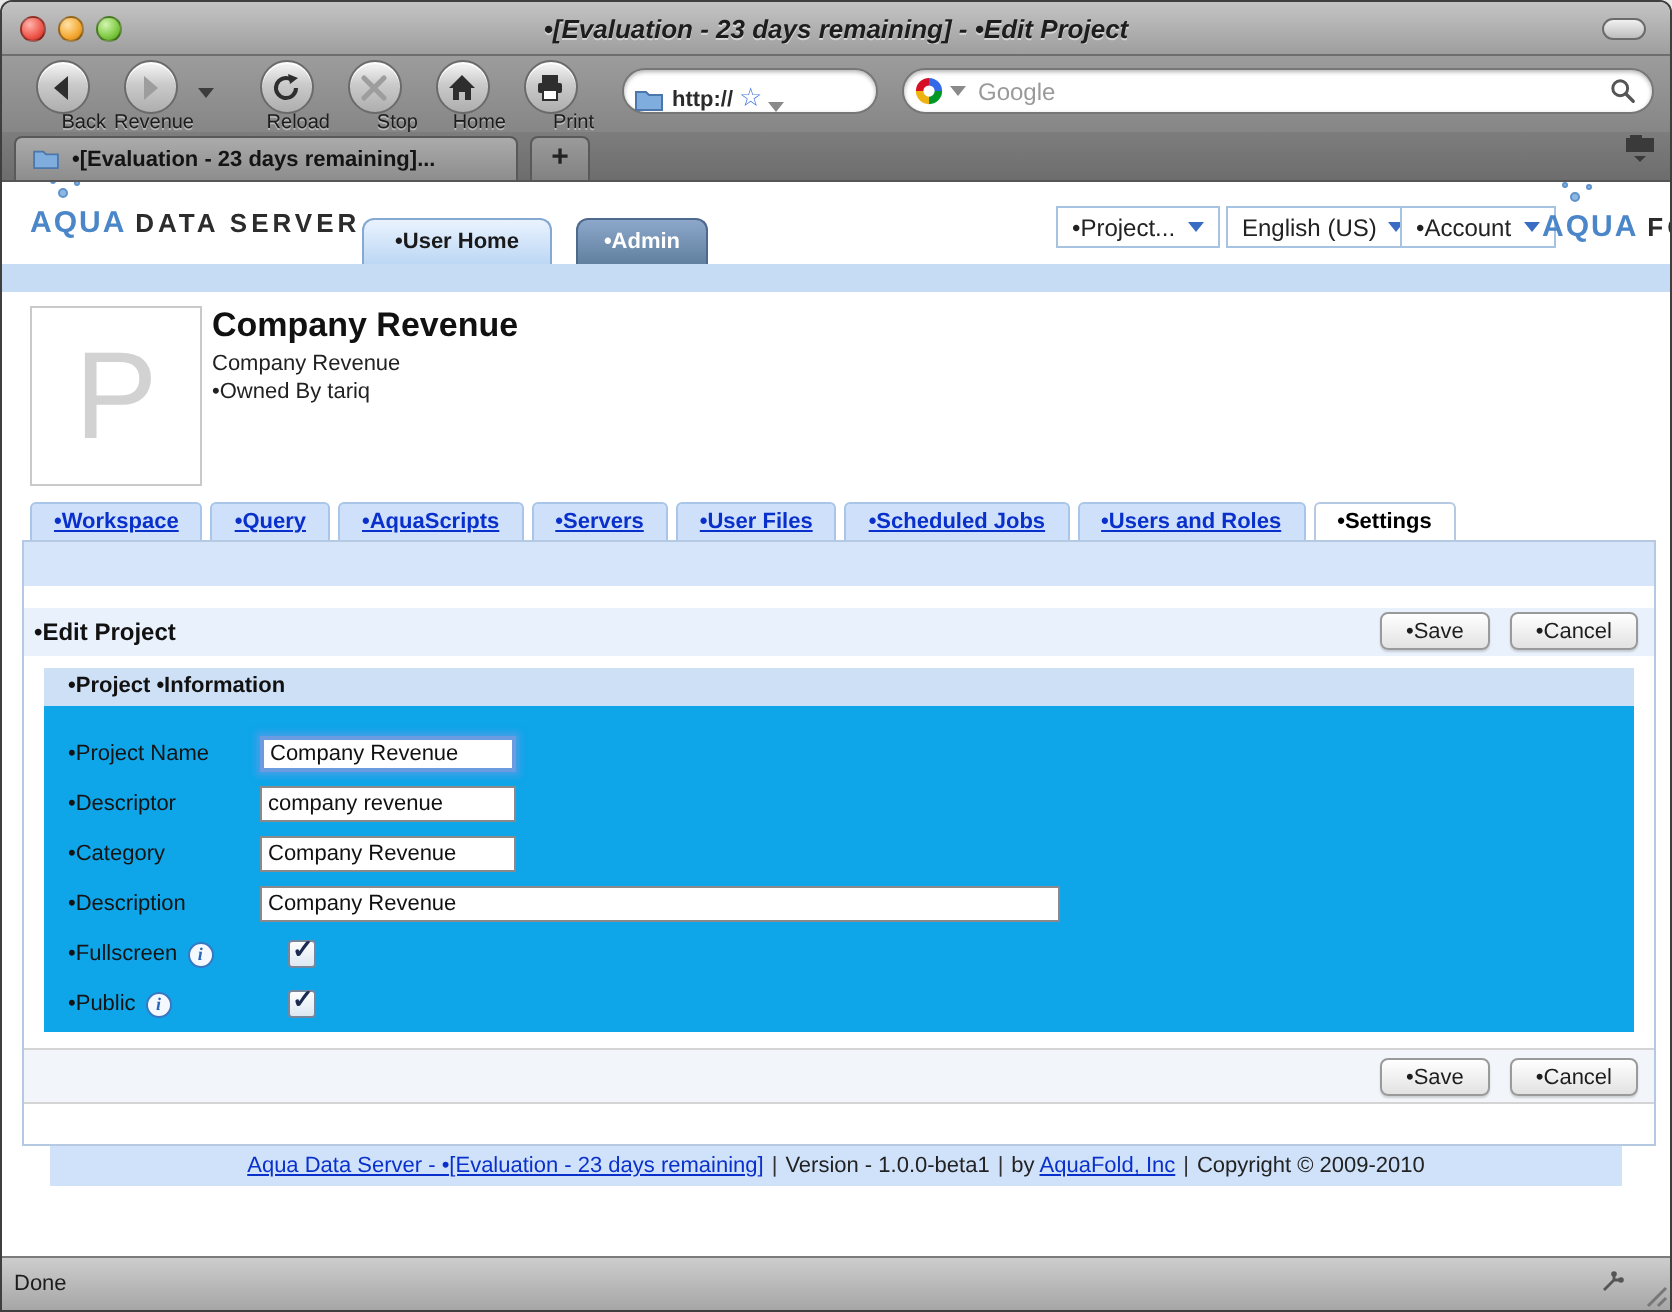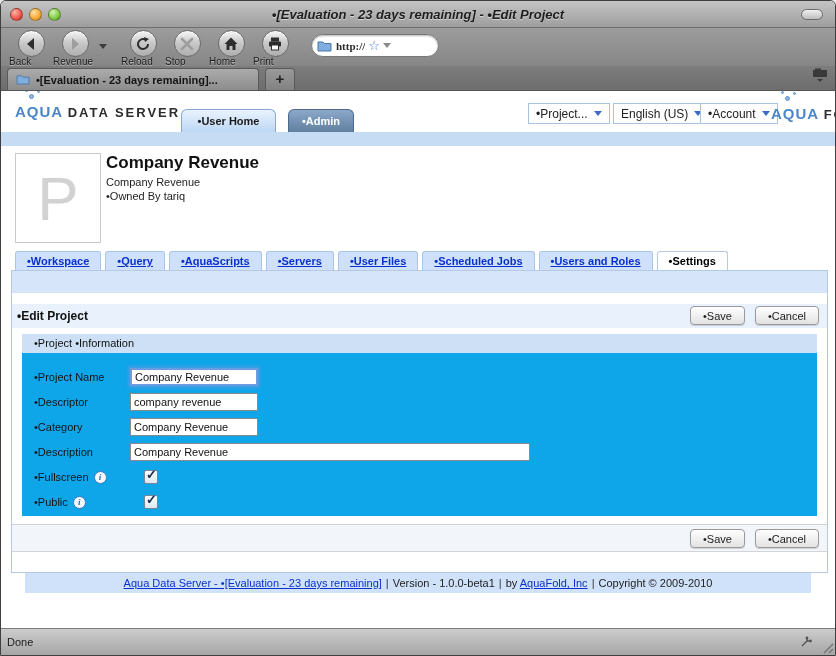--- a/index.html
+++ b/index.html
@@ -31,36 +31,36 @@
     position:absolute; right:12px; top:8px; width:22px; height:11px;
     border:1px solid #6b6b6b; border-radius:6px;
     background:linear-gradient(#f0f0f0,#bdbdbd);
   }
   
   .toolbar {
     position:absolute; top:27px; left:0; right:0; height:38px;
     background:linear-gradient(#9c9c9c,#868686);
     display:flex; align-items:flex-start; padding:2px 8px 0 8px;
   }
-  .tbtn { width:44px; text-align:left; flex:0 0 auto; }
+  .tbtn { width:44px; text-align:right; flex:0 0 auto; }
   .tbtn .circ {
     width:27px; height:27px; margin:0 auto; border-radius:50%;
     border:1px solid #6a6a6a;
     background:linear-gradient(#f7f7f7,#cacaca 45%,#aeaeae);
     box-shadow:inset 0 1px 0 rgba(255,255,255,.8);
     display:flex; align-items:center; justify-content:center;
   }
   .tbtn .blabel { font-size:10px; color:#1c1c1c; margin-top:-1px; text-shadow:0 1px 0 rgba(255,255,255,.4); }
   .hist-caret { width:0; height:0; border-left:4px solid transparent; border-right:4px solid transparent;
     border-top:5px solid #3c3c3c; margin:14px 4px 0 2px; flex:0 0 auto; }
   .spacer10 { width:10px; flex:0 0 auto; }
   .urlfield {
     margin:4px 0 0 14px; width:128px; height:23px; border-radius:12px;
     background:#fff; border:1px solid #777; box-shadow:inset 0 1px 2px rgba(0,0,0,.3);
-    display:flex; align-items:center; padding:0 5px; flex:0 0 auto;font-family:Liberation Serif, serif;
+    display:flex; align-items:flex-end; padding:0 5px; flex:0 0 auto;
   }
   .urlfield .scheme { font-size:11px; font-weight:bold; color:#2b2b2b; margin-left:4px; white-space:nowrap; overflow:hidden; }
   .urlfield .star { color:#4a7de0; font-size:13px; margin-left:3px; }
   .field-caret { width:0; height:0; border-left:4px solid transparent; border-right:4px solid transparent;
     border-top:5px solid #8a8a8a; margin-left:3px; }
   .searchfield {
     margin:4px 0 0 12px; flex:1 1 auto; height:23px; border-radius:12px;
     background:#fff; border:1px solid #777; box-shadow:inset 0 1px 2px rgba(0,0,0,.3);
     display:flex; align-items:center; padding:0 8px 0 5px;
   }
@@ -141,21 +141,21 @@
   .editbar .etitle { position:absolute; left:5px; top:5px; font-size:12px; font-weight:bold; color:#111; }
   .btn {
     height:19px; padding:0 12px; font-size:11px; color:#1d1d1d;
     border:1px solid #9a9a9a; border-radius:4px;
     background:linear-gradient(#ffffff,#e2e2e2);
     box-shadow:0 1px 1px rgba(0,0,0,.15);
     font-family:"Liberation Sans", sans-serif;
   }
   .editbar .btns, .bottombar .btns { position:absolute; right:8px; top:2px; display:flex; gap:10px;align-items:flex-end; }
   .sectionbar { margin:6px 10px 0 10px; height:19px; background:#cde0f6; line-height:19px;
-    font-size:11px; font-weight:normal; color:#111; padding-left:12px; }
+    font-size:11px; font-weight:bold; color:#111; padding-left:12px; }
   .formarea { margin:0 10px; background:#0ea5e9; height:163px; padding:12px 0 0 12px; }
   .frow { display:flex; align-items:center; height:24px; margin-bottom:1px; }
   .flabel { width:96px; font-size:11px; color:#141414; flex:0 0 auto; }
   .finput {
     height:18px; border:1px solid #8a8a8a; font-size:11px; padding:1px 3px;
     font-family:"Liberation Sans", sans-serif; color:#111; background:#fff;
   }
   .w-small { width:128px; } .w-wide { width:400px; }
   .focused { border:2px solid #6b9be0; box-shadow:0 0 3px 2px rgba(110,155,230,.55); }
   .chk-group { width:110px; display:flex; align-items:center; gap:5px; flex:0 0 auto; }
@@ -258,20 +258,35 @@
       </div>
       <div class="blabel">Print</div>
     </div>
     <div class="urlfield">
       <svg width="15" height="12" viewBox="0 0 15 12">
         <path d="M1 2 h5 l1.5 1.5 H14 v7.5 H1 Z" fill="#7fadde" stroke="#4b77ab"></path>
       </svg>
       <span class="scheme">http://</span>
       <span class="star">☆</span>
       <span class="field-caret"></span>
+    </div>
+    <div class="searchfield">
+      <svg width="15" height="15" viewBox="0 0 16 16">
+        <path d="M8 1 A7 7 0 0 1 15 8 L8 8 Z" fill="#3369e8"></path>
+        <path d="M15 8 A7 7 0 0 1 8 15 L8 8 Z" fill="#009925"></path>
+        <path d="M8 15 A7 7 0 0 1 1 8 L8 8 Z" fill="#eeb211"></path>
+        <path d="M1 8 A7 7 0 0 1 8 1 L8 8 Z" fill="#d50f25"></path>
+        <circle cx="8" cy="8" r="3" fill="#fff"></circle>
+      </svg>
+      <span class="field-caret"></span>
+      <span class="ph">Google</span>
+      <svg width="13" height="13" viewBox="0 0 14 14">
+        <circle cx="5.5" cy="5.5" r="4" fill="none" stroke="#555" stroke-width="1.6"></circle>
+        <path d="M8.5 8.5 L12.5 12.5" stroke="#555" stroke-width="1.8" stroke-linecap="round"></path>
+      </svg>
     </div>
   </div>
 
   <div class="tabstrip">
     <div class="btab">
       <svg width="14" height="11" viewBox="0 0 15 12">
         <path d="M1 2 h5 l1.5 1.5 H14 v7.5 H1 Z" fill="#7fadde" stroke="#4b77ab"></path>
       </svg>
       <span class="btab-label">•[Evaluation - 23 days remaining]...</span>
     </div>

